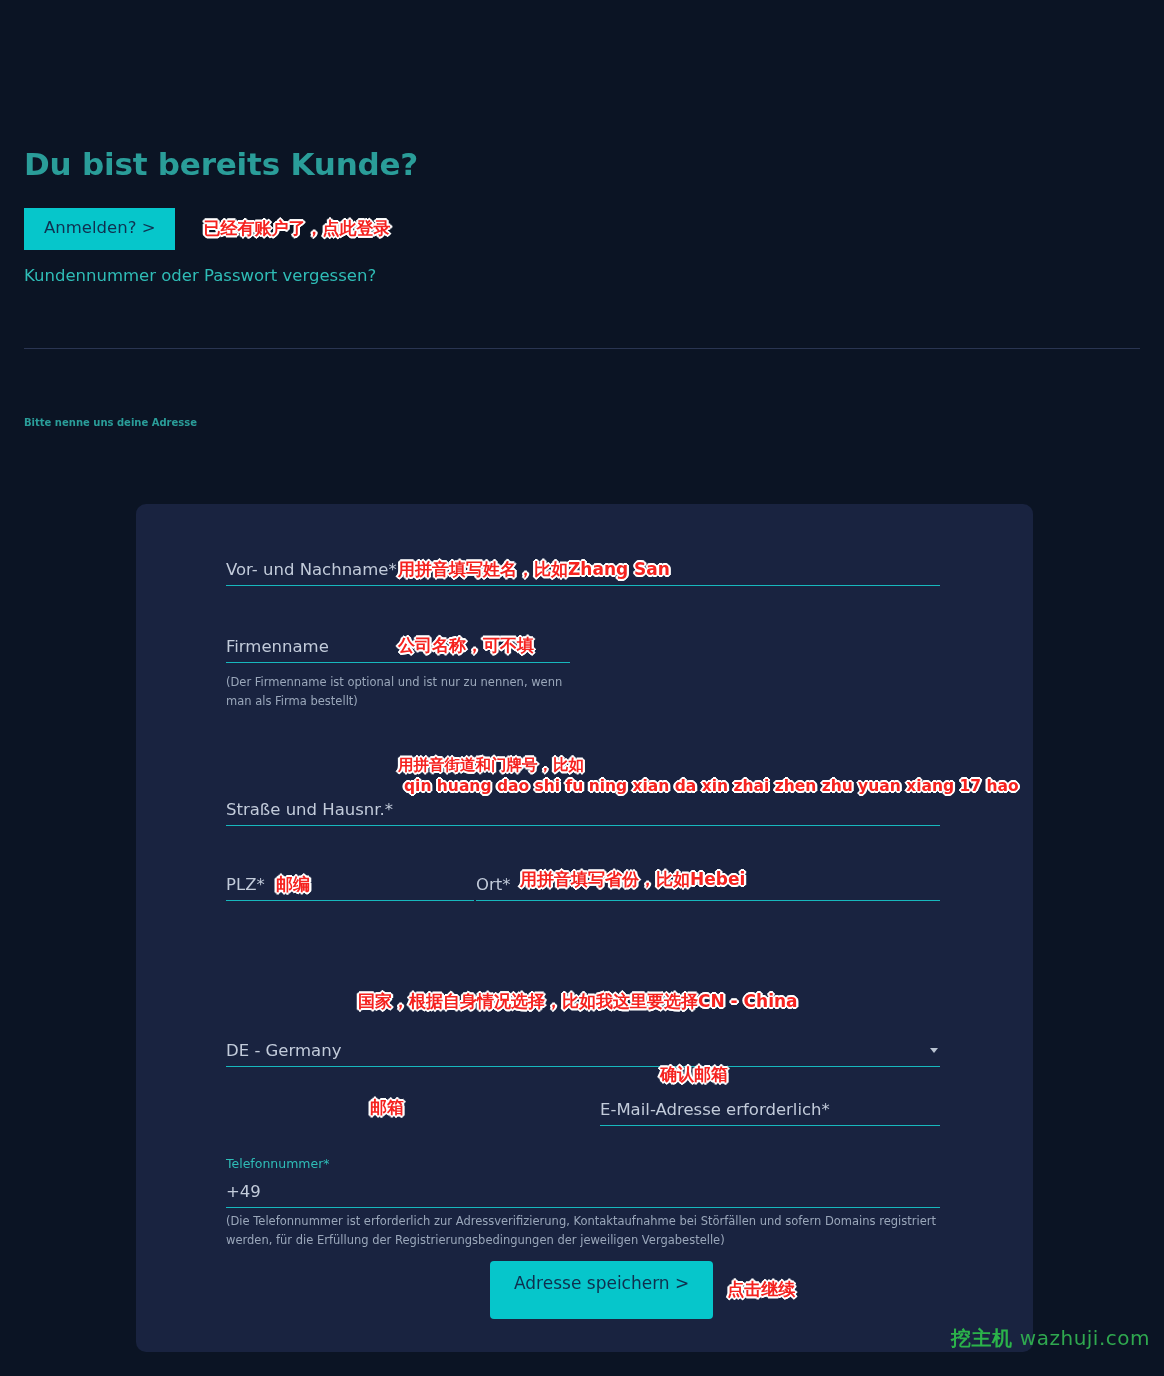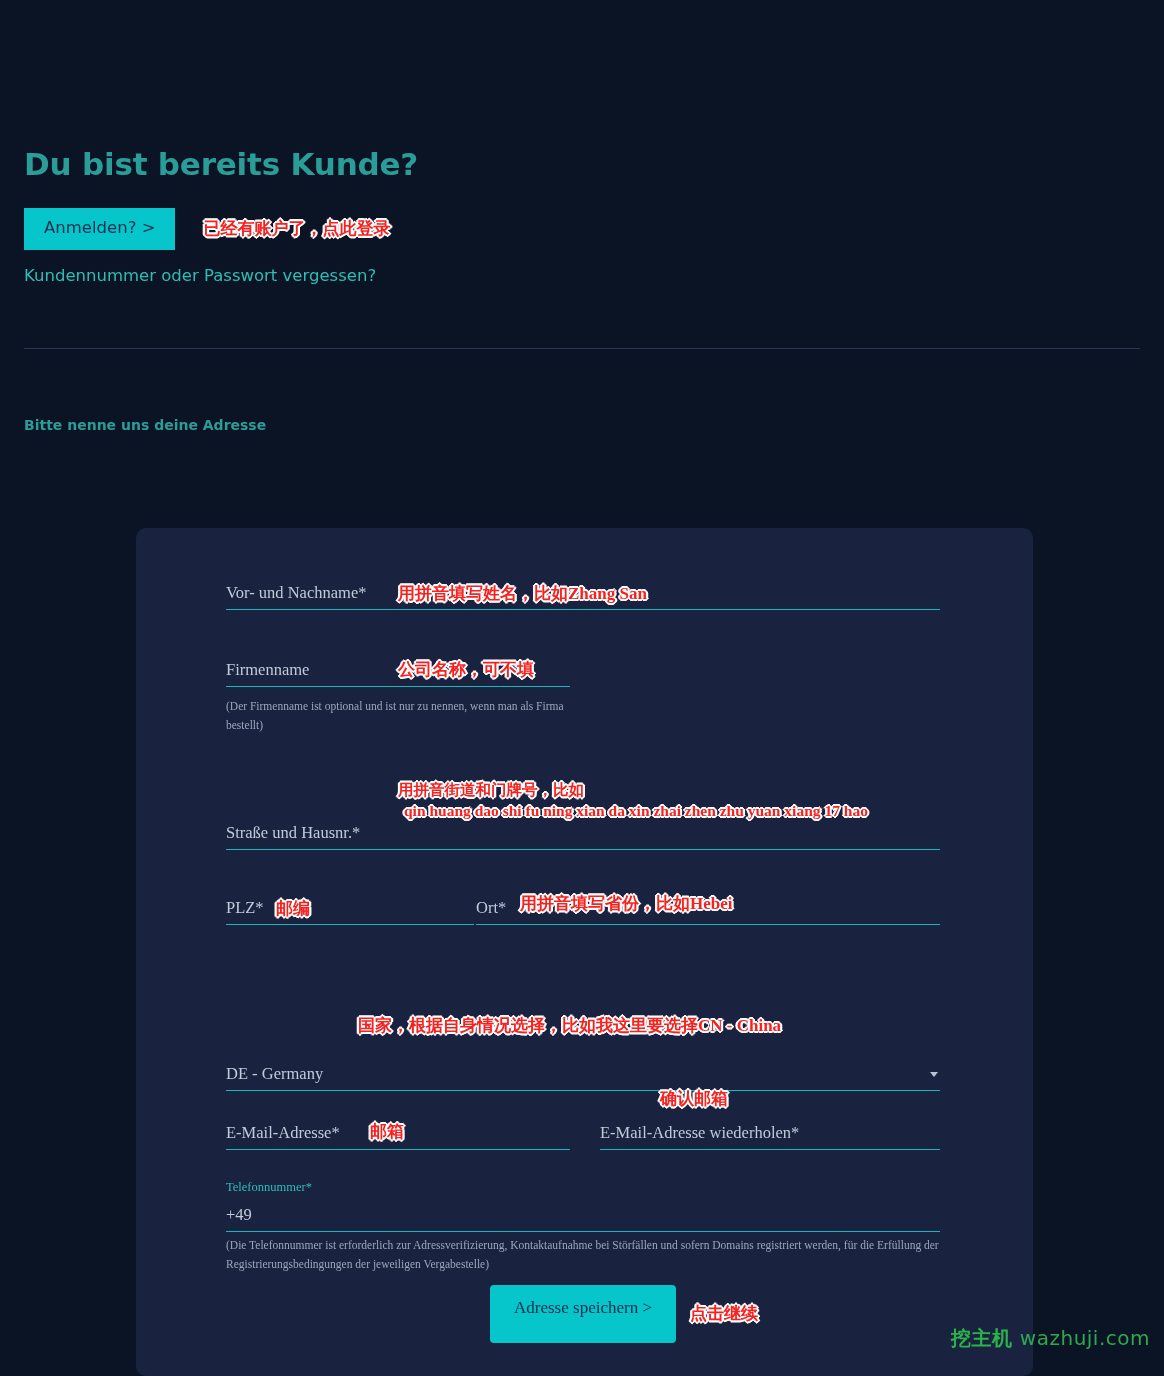--- a/index.html
+++ b/index.html
@@ -121,33 +121,32 @@
     position: absolute;
     left: 24px; top: 348px;
     width: 1116px; height: 1px;
     background: #2a3552;
   }
 
   
   .sec-new { position: absolute; left: 24px; top: 408px; width: 1116px; }
   .sub-teal {
     margin-top: 9px;
-    font-size: 14px;
+    font-size: 10px;
     font-weight: bold;
     color: #2a9d99;
   }
 
   
   .card {
     position: absolute;
-    left: 136px; top: 528px;
+    left: 136px; top: 504px;
     width: 897px; height: 848px;
     background: #192340;
     border-radius: 10px;
-    font-family: Liberation Serif, serif;
   }
 
   .field {
     position: absolute;
     border-bottom: 1.6px solid #17b8bd;
     height: 34px;
   }
   .field .flabel {
     position: absolute;
     left: 0; bottom: 6px;
@@ -282,27 +281,24 @@
       <span class="flabel">Ort*</span>
     </div>
     <div class="anno" style="left:384px; top:365px;">用拼音填写省份，比如Hebei</div>
 
     <div class="field" style="left:90px; top:481px; width:714px;margin-top:48px;">
       <span class="fvalue">DE - Germany</span>
       <span class="caret"></span>
     </div>
     <div class="anno" style="left:222px; top:487px;">国家，根据自身情况选择，比如我这里要选择CN - China</div>
 
-    <div class="field" style="left:90px; top:588px; width:344px;">
-      <span class="flabel">E-Mail-Adresse*</span>
-    </div>
     <div class="anno" style="left:234px; top:593px;">邮箱</div>
 
     <div class="field" style="left:464px; top:588px; width:340px;">
-      <span class="flabel">E-Mail-Adresse wiederholen*</span>
+      <span class="flabel">E-Mail-Adresse erforderlich*</span>
     </div>
     <div class="anno" style="left:524px; top:560px;">确认邮箱</div>
 
     <div class="telLabel" style="left:90px; top:652px;">Telefonnummer*</div>
     <div class="field" style="left:90px; top:670px; width:714px;">
       <span class="fvalue">+49</span>
     </div>
     <div class="hint" style="left:90px; top:708px; width:716px;">(Die Telefonnummer ist erforderlich zur Adressverifizierung, Kontaktaufnahme bei Störfällen und sofern Domains registriert werden, für die Erfüllung der Registrierungsbedingungen der jeweiligen Vergabestelle)</div>
 
     <div class="submit-row">

